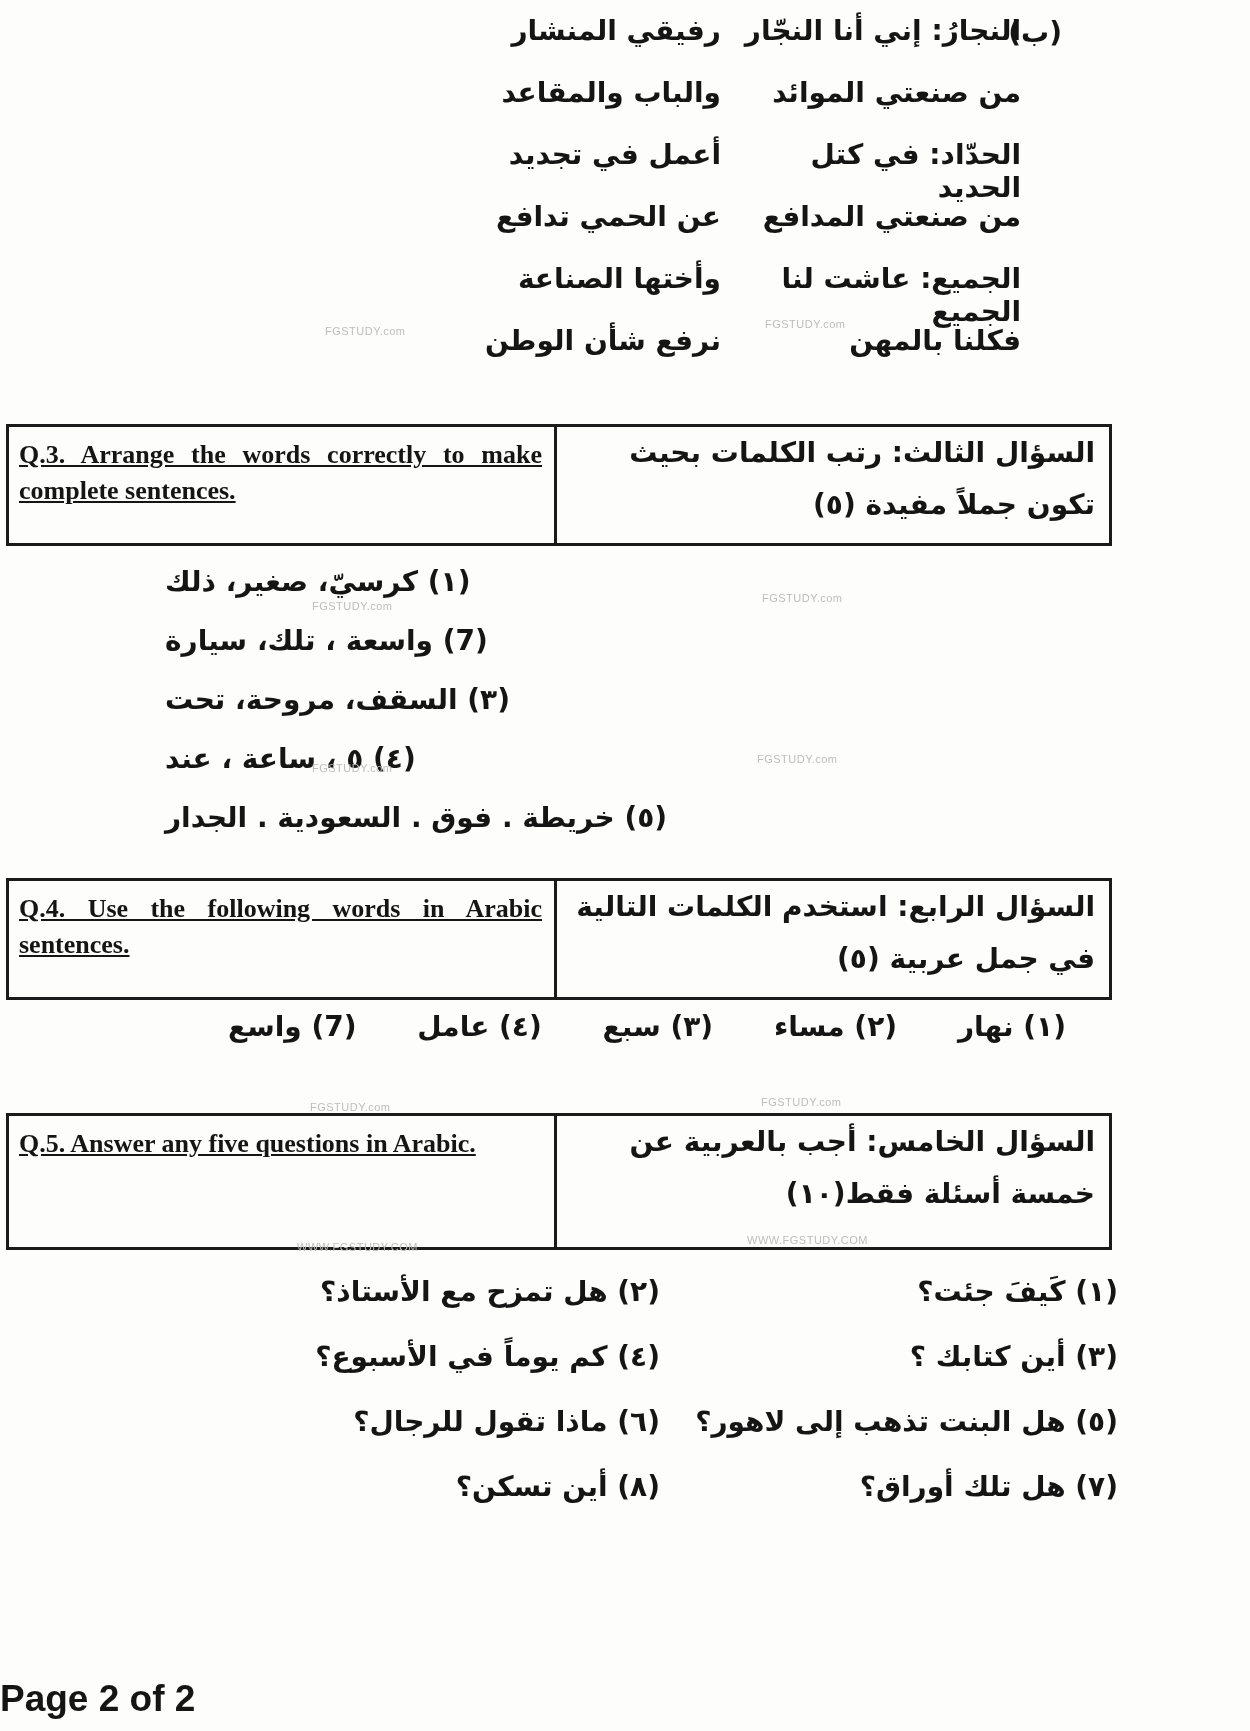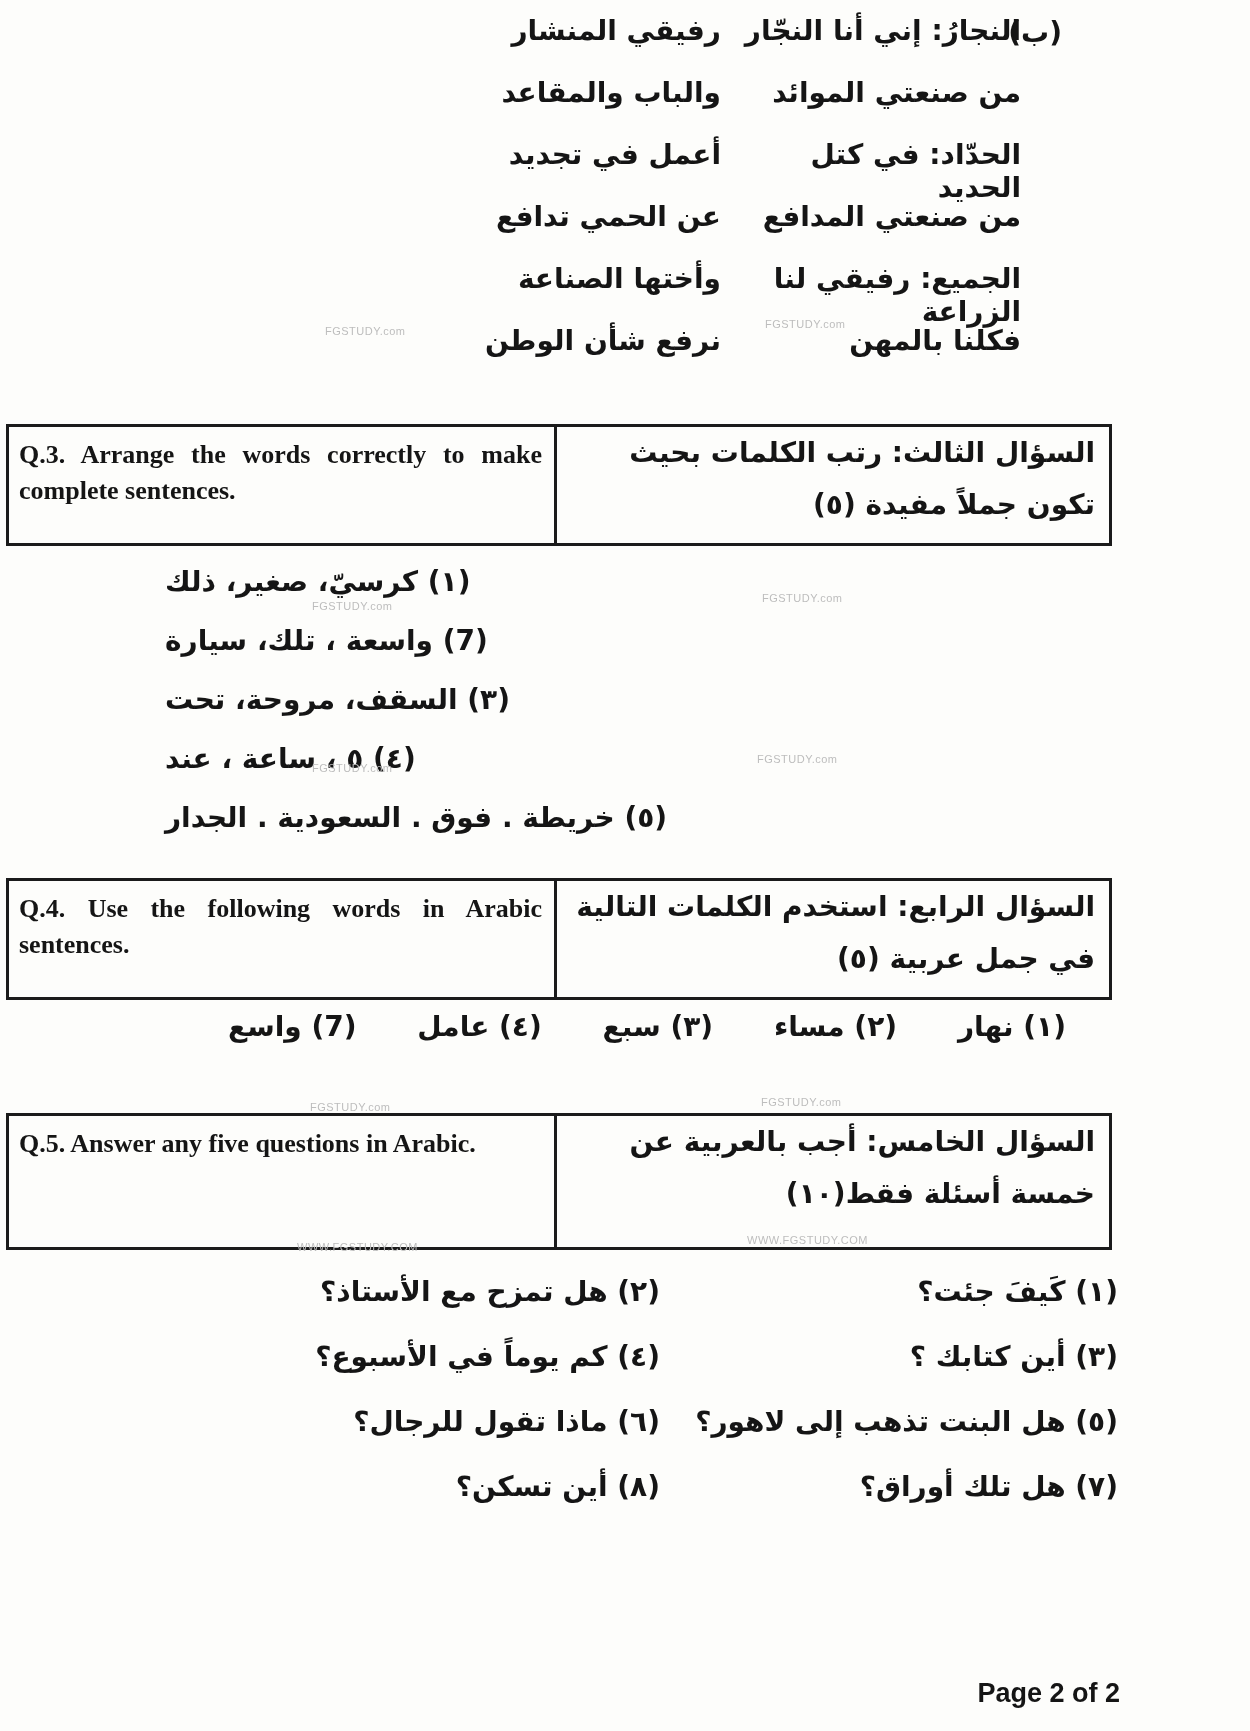--- a/index.html
+++ b/index.html
@@ -24,21 +24,21 @@
   .poem-label { position:absolute; top:16px; right:188px; font-size:28px; font-weight:700; }
 
   
   .qbox {
     position:absolute; left:6px; width:1106px;
     display:flex; border:3px solid #1b1b1b; background:#fdfdfb;
   }
   .qbox-en {
     width:548px; padding:10px 12px 12px 10px;
     border-right:3px solid #1b1b1b;
-    font-size:26px; line-height:1.38; text-align:justify;
+    font-size:26px; line-height:1.38; text-align:justify;text-decoration:underline;
   }
   .qbox-ar {
     flex:1; padding:0 14px 10px 14px;
     text-align:right; font-size:28px; line-height:52px;
   }
   .qbox-q3 { top:424px; min-height:122px; }
   .qbox-q4 { top:878px; min-height:122px; }
   .qbox-q5 { top:1113px; min-height:137px;gap:19px; }
 
   
@@ -53,22 +53,22 @@
   }
 
   
   .q5-col { position:absolute; top:1262px; text-align:right; }
   .q5-col-right { right:132px; width:560px; }
   .q5-col-left  { right:590px; width:430px; }
   .q5-q { height:65px; font-size:28px; line-height:60px; }
 
   
   .footer {
-    position:absolute; top:1678px; left:0; width:1120px; text-align:right;
-    font-family:"Liberation Sans", sans-serif; font-weight:700; font-size:27px;
+    position:absolute; top:1678px; left:0; width:1120px; text-align:left;
+    font-family:"Liberation Sans", sans-serif; font-weight:700; font-size:37px;
   }
 
   
   .wm {
     position:absolute; color:#bdbdbd; font-size:11px;
     font-family:"Liberation Sans", sans-serif; letter-spacing:0.5px;
   }
   .wm1  { left:325px; top:325px; }
   .wm2  { left:765px; top:318px; }
   .wm3  { left:312px; top:600px; }
@@ -99,21 +99,21 @@
     <div class="poem-row">
       <span class="poem-left ar">أعمل في تجديد</span>
       <span class="poem-right ar">الحدّاد: في كتل الحديد</span>
     </div>
     <div class="poem-row">
       <span class="poem-left ar">عن الحمي تدافع</span>
       <span class="poem-right ar">من صنعتي المدافع</span>
     </div>
     <div class="poem-row">
       <span class="poem-left ar">وأختها الصناعة</span>
-      <span class="poem-right ar">الجميع: رفيقي لنا الزراعة</span>
+      <span class="poem-right ar">الجميع: عاشت لنا الجميع</span>
     </div>
     <div class="poem-row">
       <span class="poem-left ar">نرفع شأن الوطن</span>
       <span class="poem-right ar">فكلنا بالمهن</span>
     </div>
   </div>
 
   <div class="qbox qbox-q3">
     <div class="qbox-en en">Q.3. Arrange the words correctly to make complete sentences.</div>
     <div class="qbox-ar ar">السؤال الثالث: رتب الكلمات بحيث تكون جملاً مفيدة (٥)</div>

